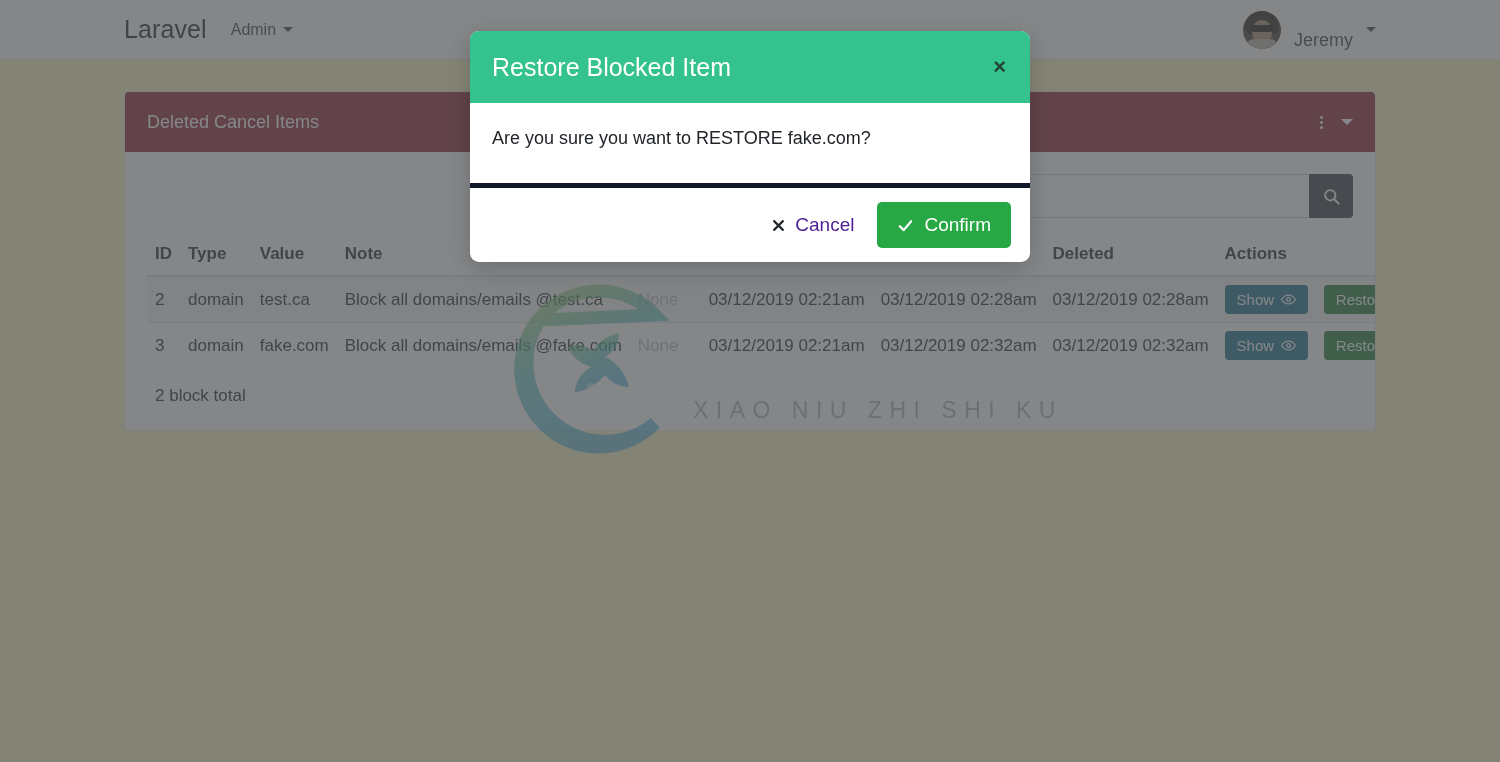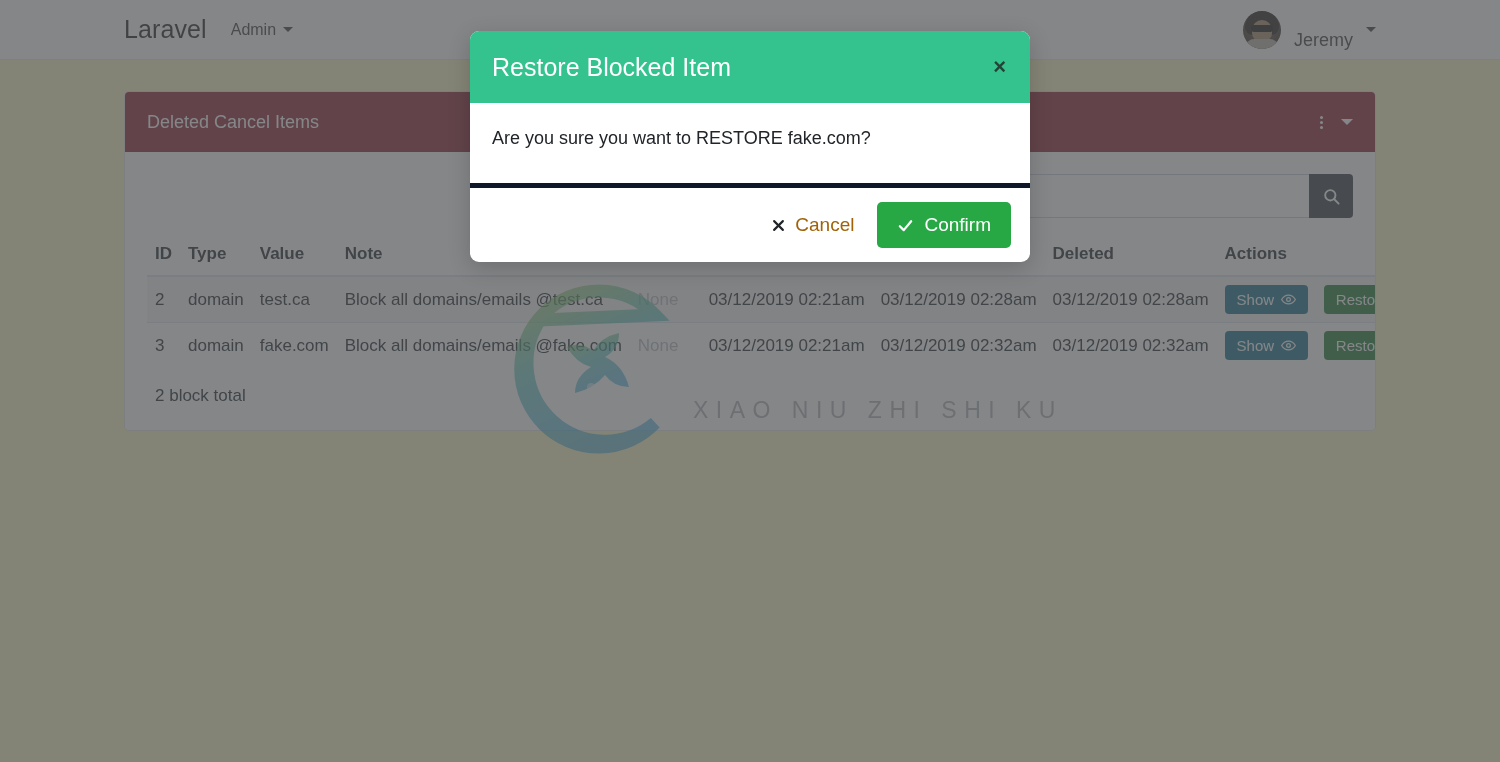--- a/index.html
+++ b/index.html
@@ -173,21 +173,21 @@
   }
   .modal-body {
     padding:25px 22px 30px 22px; font-size:18px; color:#212529;
     border-bottom:5px solid #0f172a; min-height:85px;
   }
   .modal-footer {
     padding:14px 19px; display:flex; justify-content:flex-end;
     align-items:center; gap:13px;
   }
   .btn-cancel {
-    background:none; border:none; color:#a16207; font-size:19px;
+    background:none; border:none; color:#4c1d95; font-size:19px;
     cursor:pointer; display:inline-flex; align-items:center; gap:9px;
     padding:8px 10px; font-family:"Liberation Sans", sans-serif;
   }
   .btn-confirm {
     background:#28a745; border:none; color:#fff; font-size:19px;
     border-radius:5px; padding:12px 20px; cursor:pointer;
     display:inline-flex; align-items:center; gap:10px;
     font-family:"Liberation Sans", sans-serif;
   }
   .ico { display:inline-block; line-height:1; }

